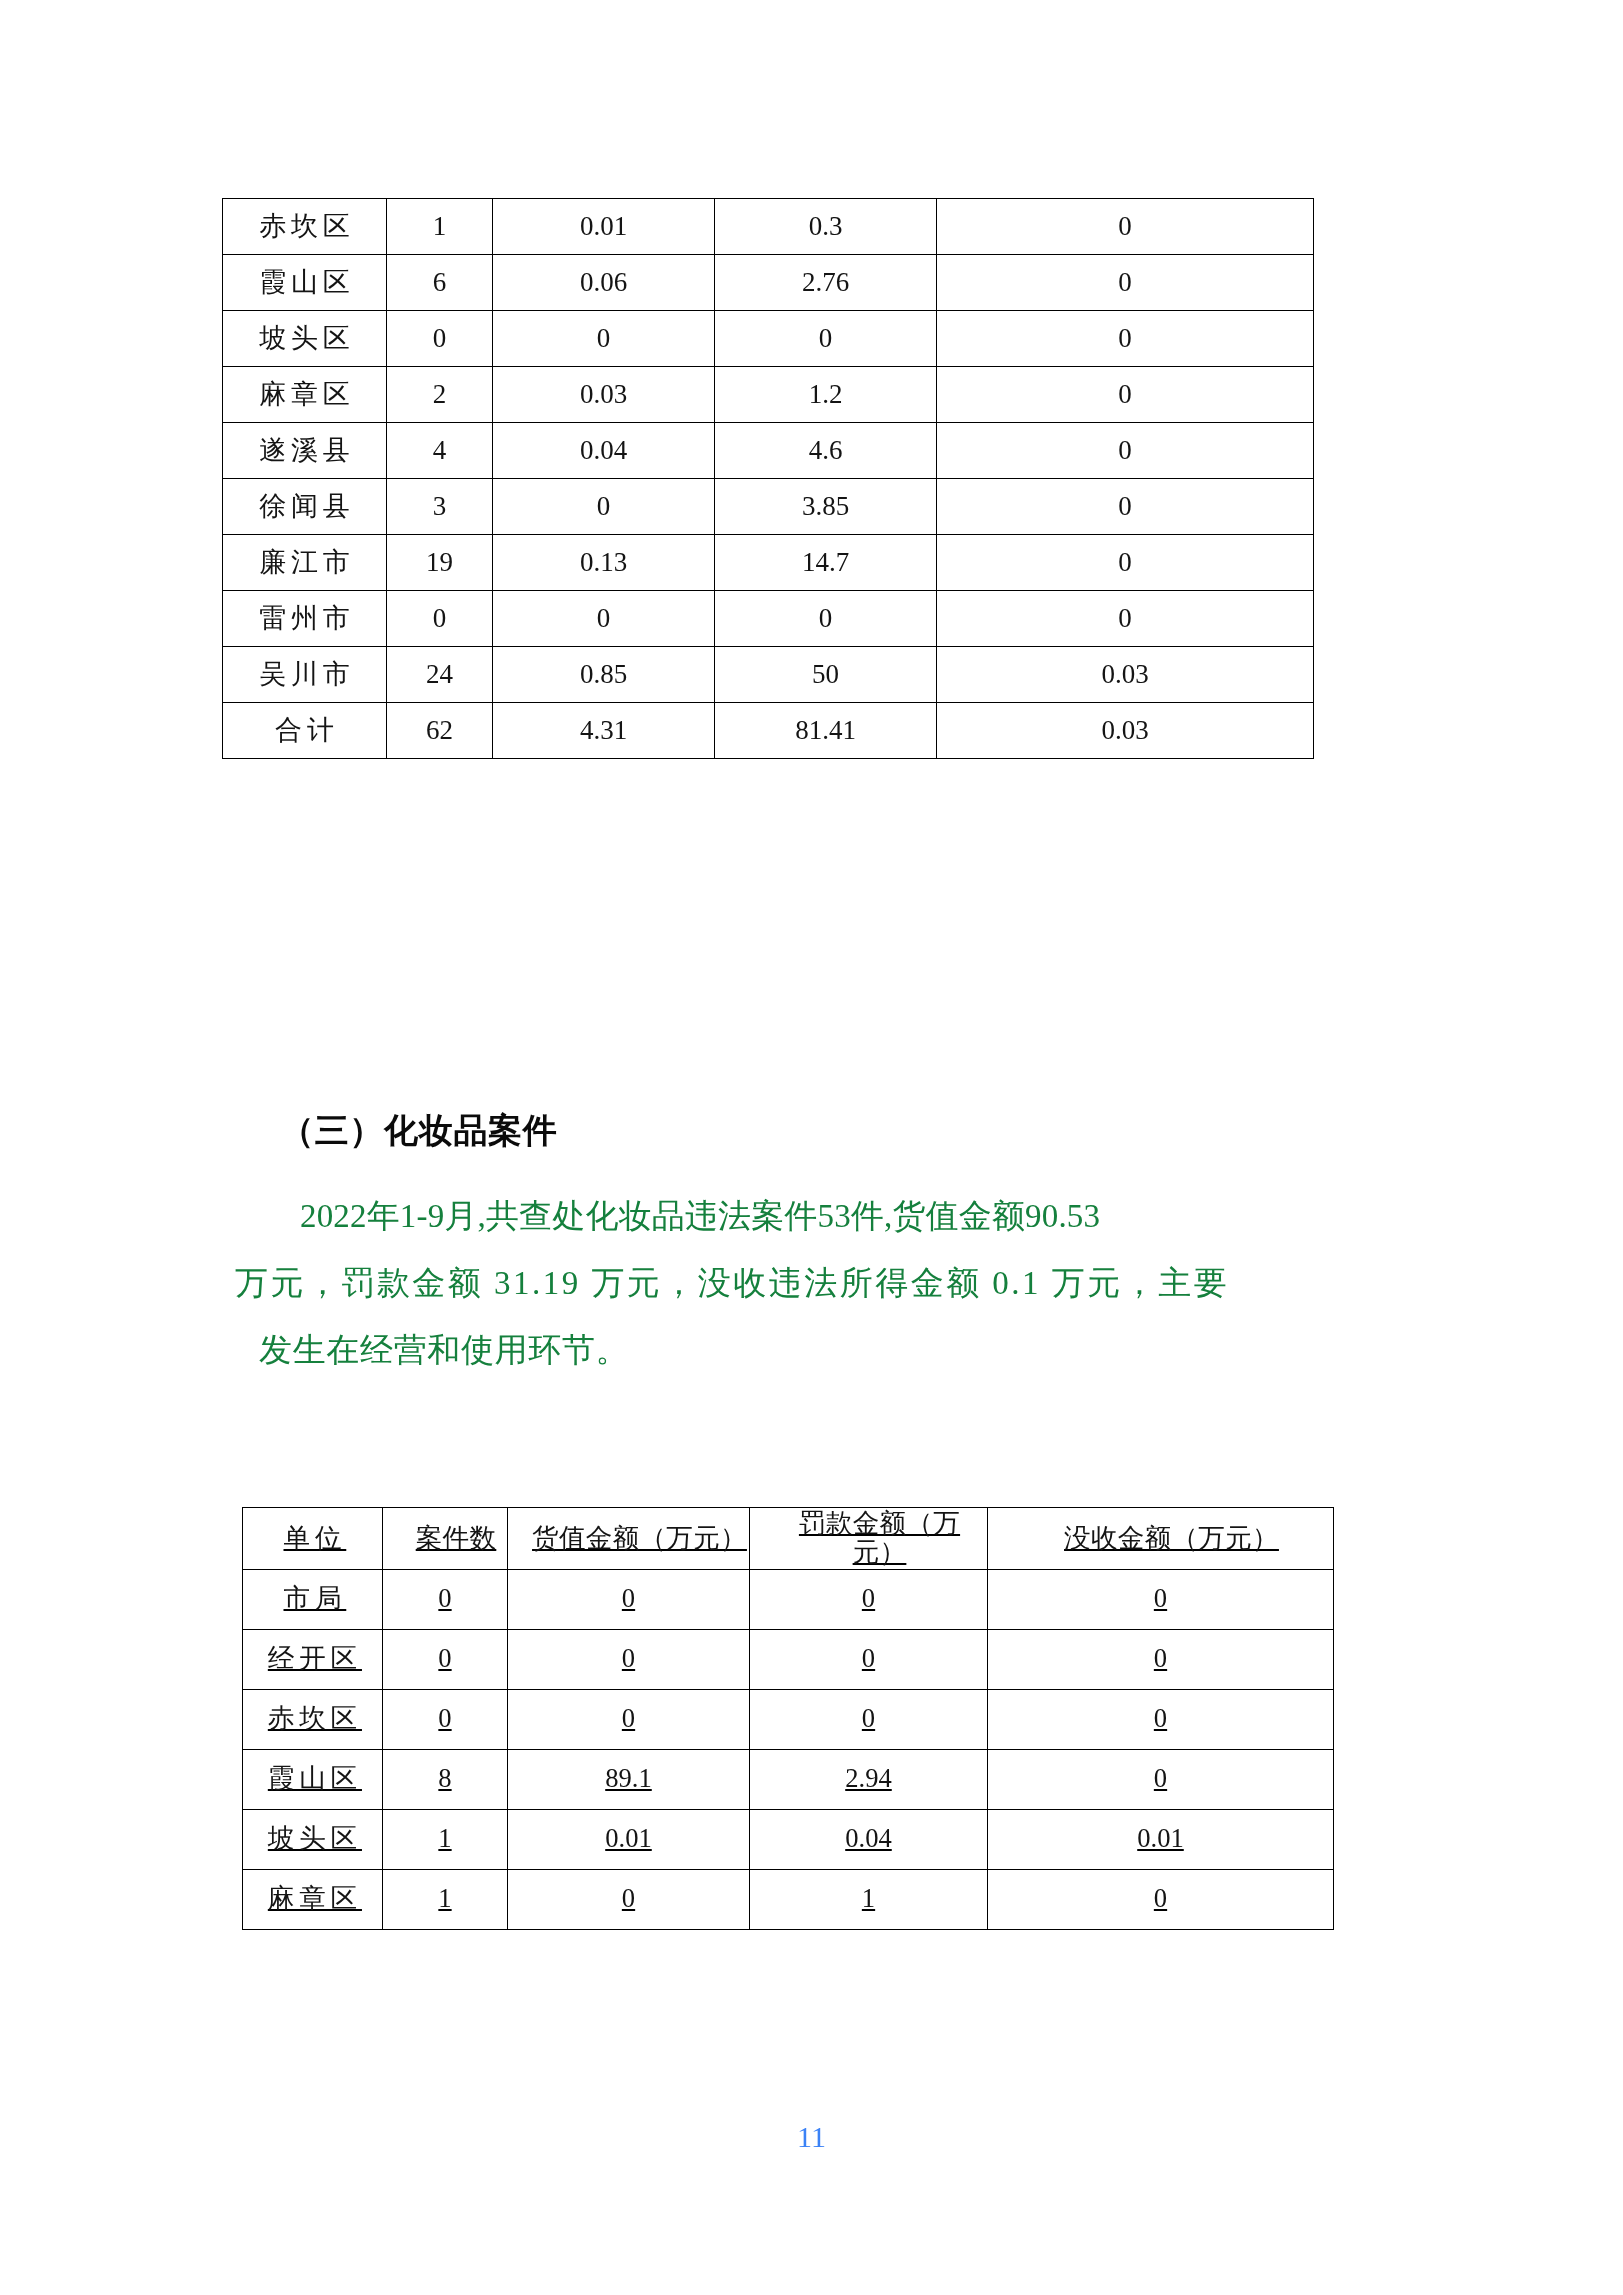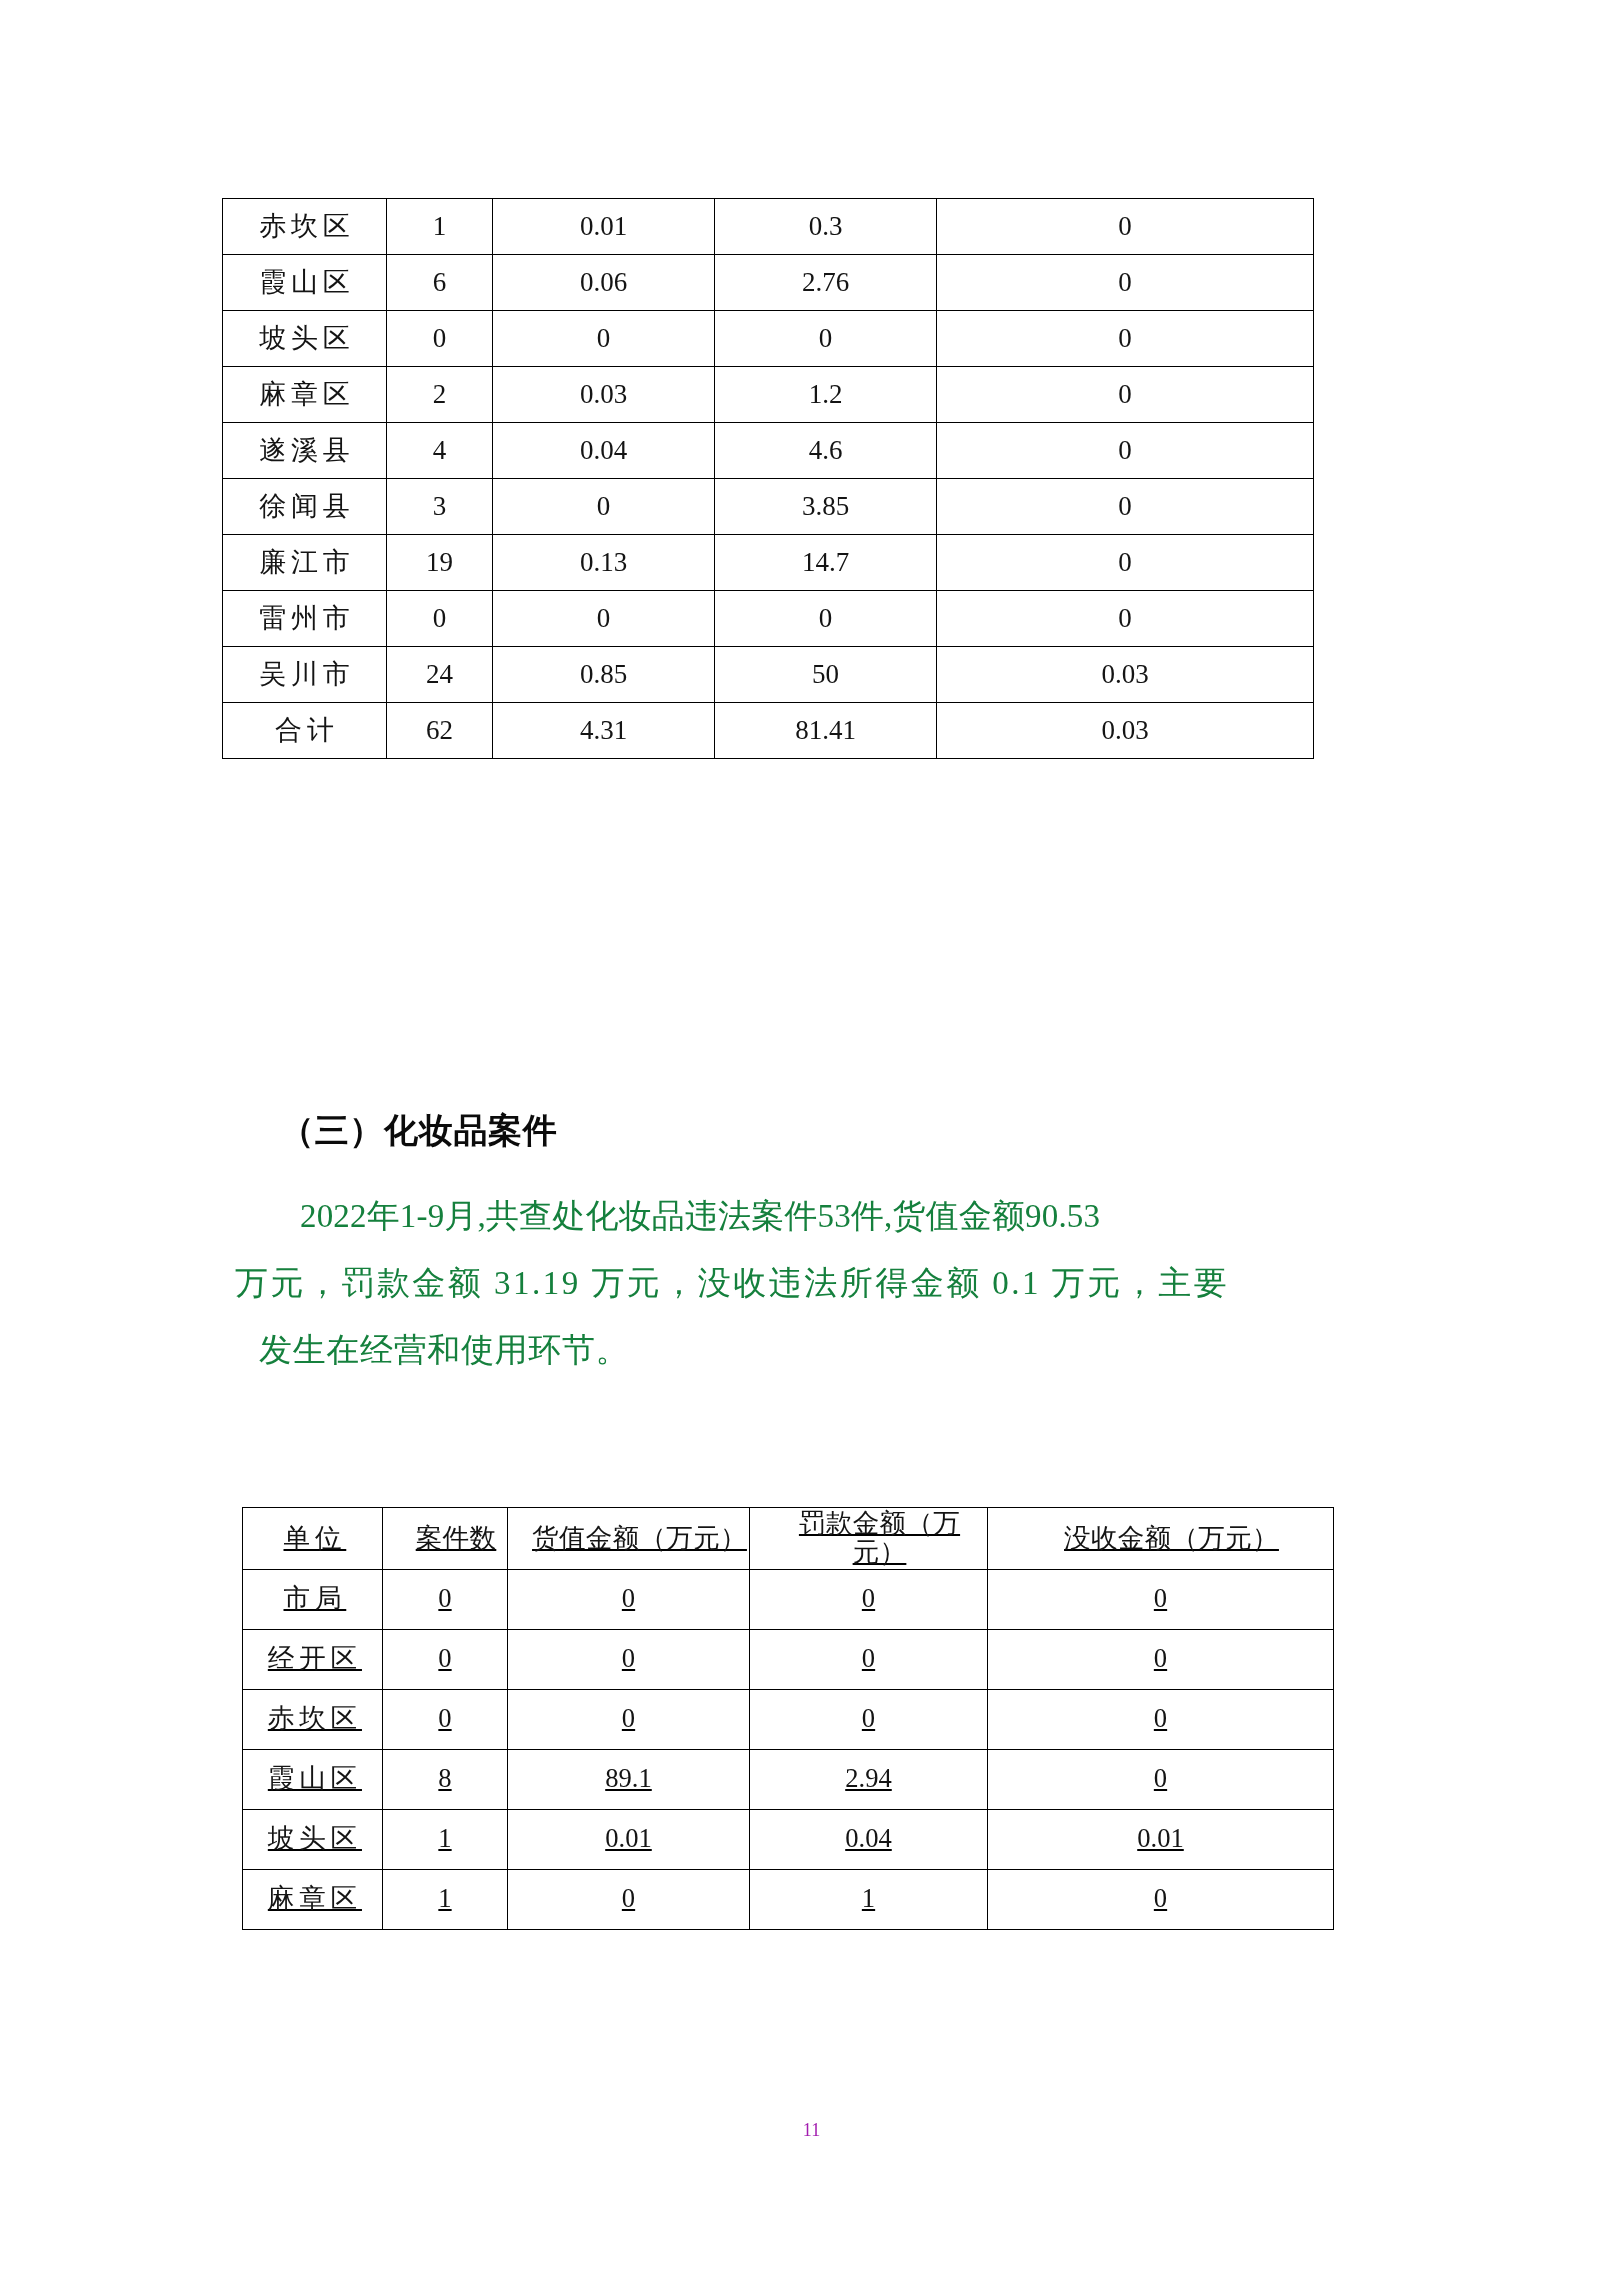--- a/index.html
+++ b/index.html
@@ -107,22 +107,22 @@
   .para .ln.l1 { text-indent: 65px; letter-spacing: 0.005em; }
   .para .ln.l2 { letter-spacing: 0.075em; }
   .para .ln.l3 { letter-spacing: 0.02em; margin-left: 24px; }
 
   .page-number {
     position: absolute;
     left: 0;
     top: 2120px;
     width: 1623px;
     text-align: center;
-    font-size: 18px;
-    color: #a21caf;
+    font-size: 30px;
+    color: #3b82f6;
     font-family: "Liberation Serif", "DejaVu Serif", serif;
   }
 </style>
 </head>
 <body>
 
 <div class="page">
 
   <div class="table-wrap-1">
     <table class="doc-table">

